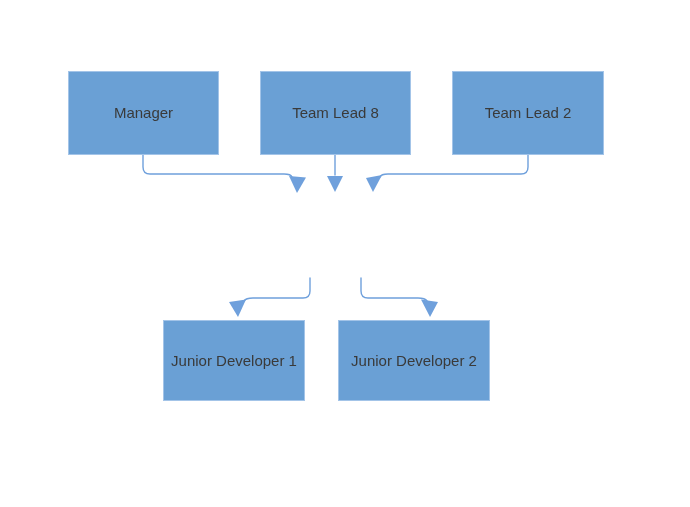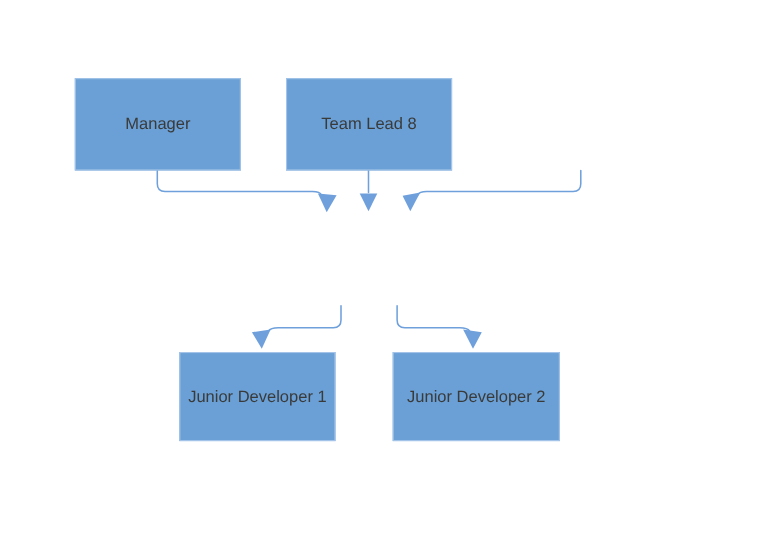--- a/index.html
+++ b/index.html
@@ -44,21 +44,21 @@
     font-size: 15px;
     line-height: 1.2;
     text-align: center;
     white-space: nowrap;
   }
   #node-manager            { left: 68px;  top: 71px;  width: 151px; height: 84px; }
   #node-team-lead-1        { left: 260px; top: 71px;  width: 151px; height: 84px; }
   #node-team-lead-2        { left: 452px; top: 71px;  width: 152px; height: 84px; }
   #node-senior-developer   { left: 260px; top: 195px; width: 151px; height: 83px; }
   #node-junior-developer-1 { left: 163px; top: 320px; width: 142px; height: 81px; }
-  #node-junior-developer-2 { left: 357px; top: 320px; width: 152px; height: 81px; }
+  #node-junior-developer-2 { left: 338px; top: 320px; width: 152px; height: 81px; }
 </style>
 </head>
 <body>
 
 <div class="canvas">
 
   <svg class="edges" viewBox="0 0 690 507" xmlns="http://www.w3.org/2000/svg">
 
     <g>
       <path class="edge" d="M143,155 L143,167 Q143,174 150,174 L284,174 Q291,174 292,177"></path>
@@ -88,20 +88,23 @@
   </svg>
 
   <div class="node" id="node-manager">
     <span>Manager</span>
   </div>
 
   <div class="node" id="node-team-lead-1">
     <span>Team Lead 8</span>
   </div>
 
+  <div class="node" id="node-team-lead-2">
+    <span>Team Lead 2</span>
+  </div>
 
 
   <div class="node" id="node-junior-developer-1">
     <span>Junior Developer 1</span>
   </div>
 
   <div class="node" id="node-junior-developer-2">
     <span>Junior Developer 2</span>
   </div>
 

